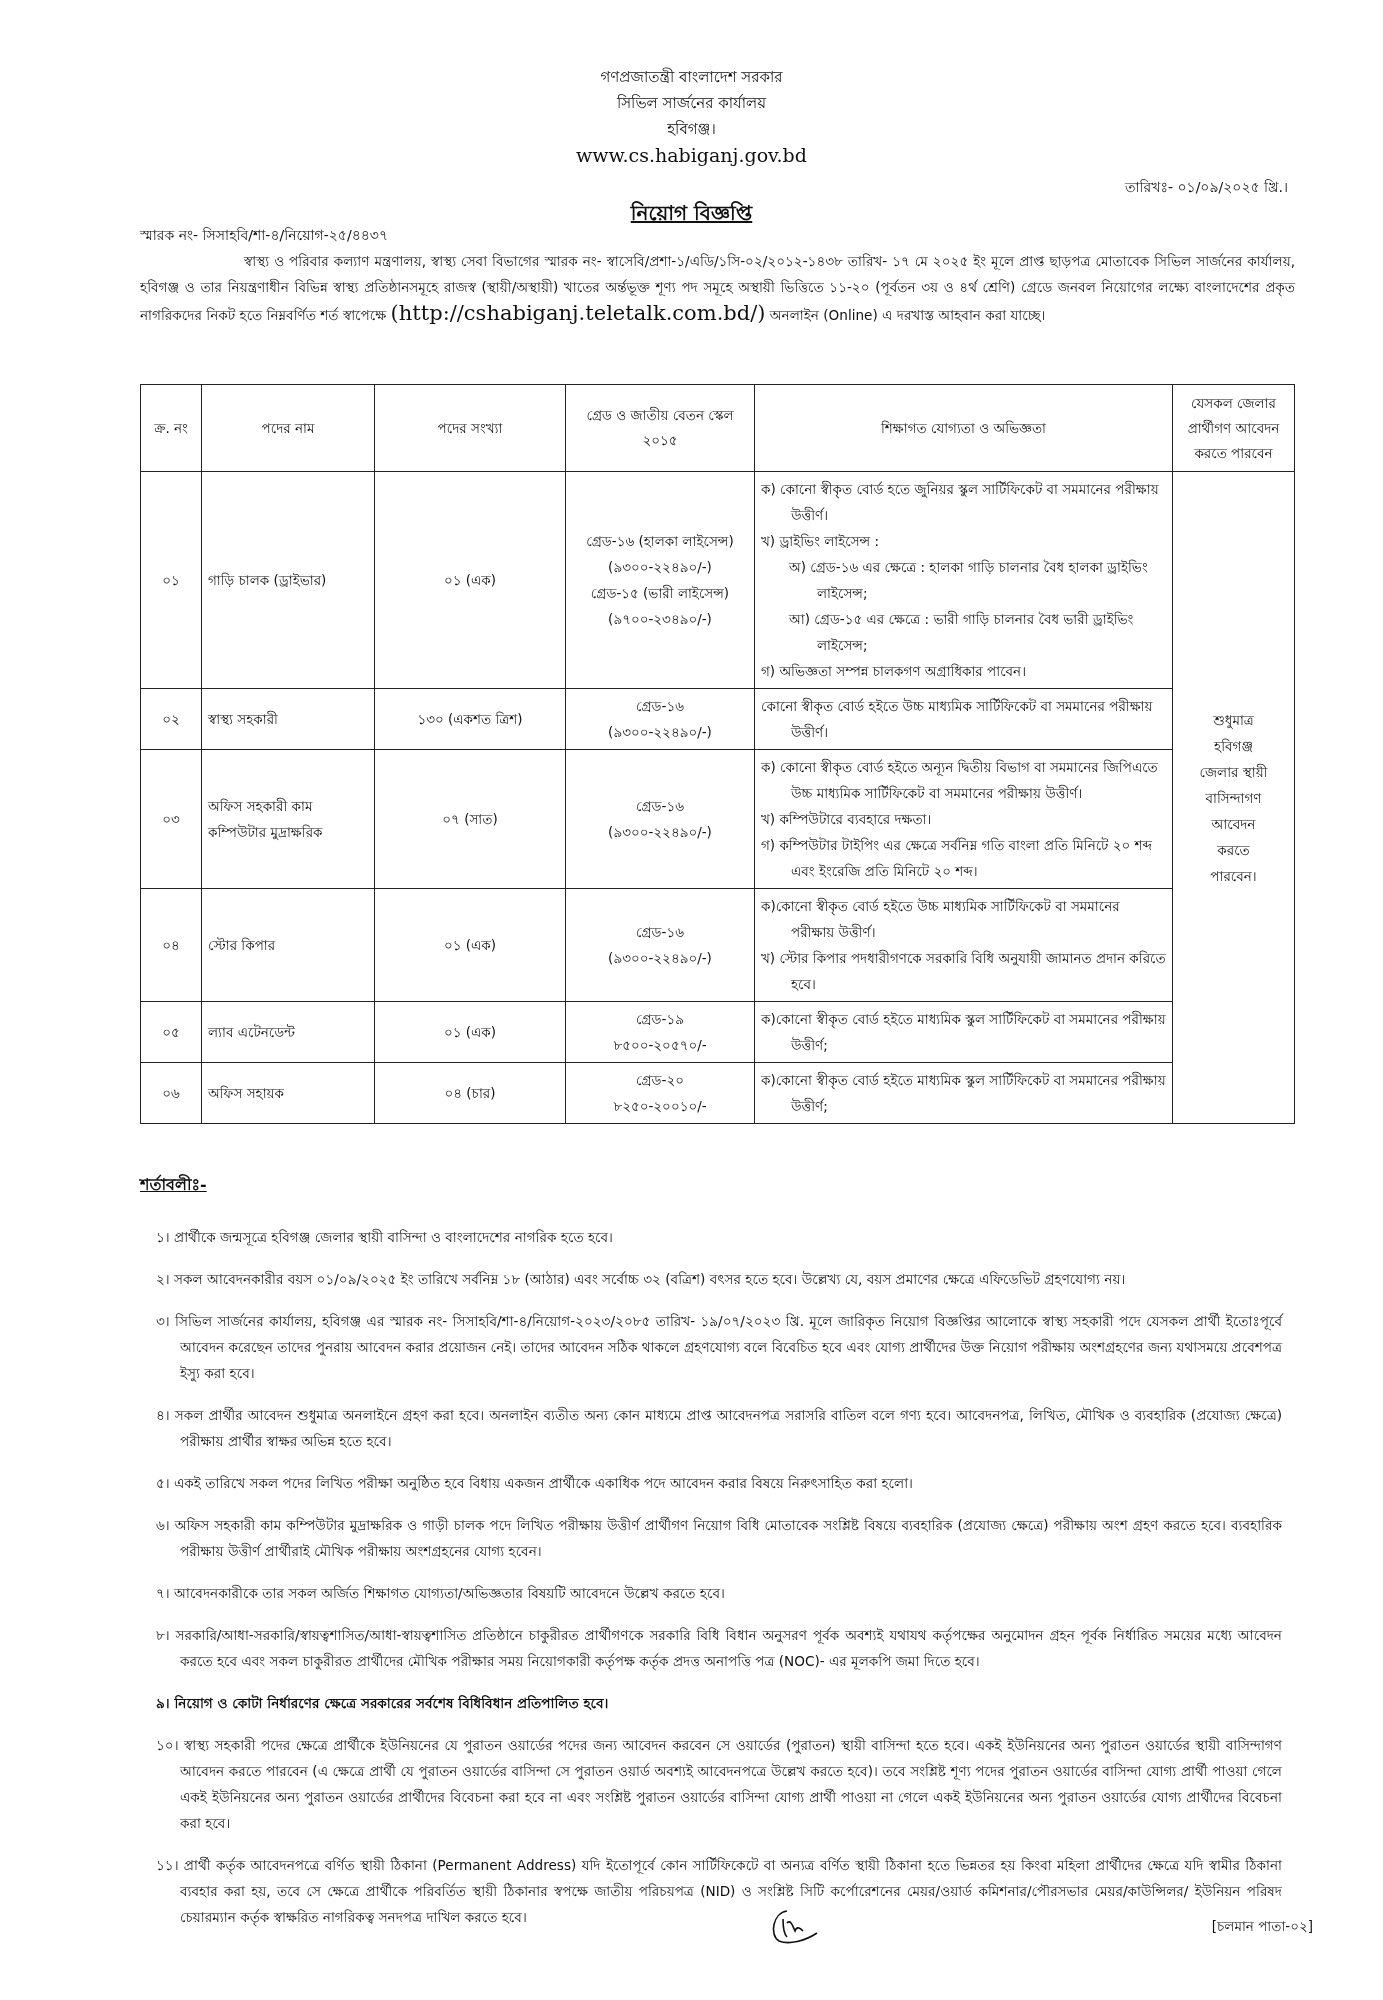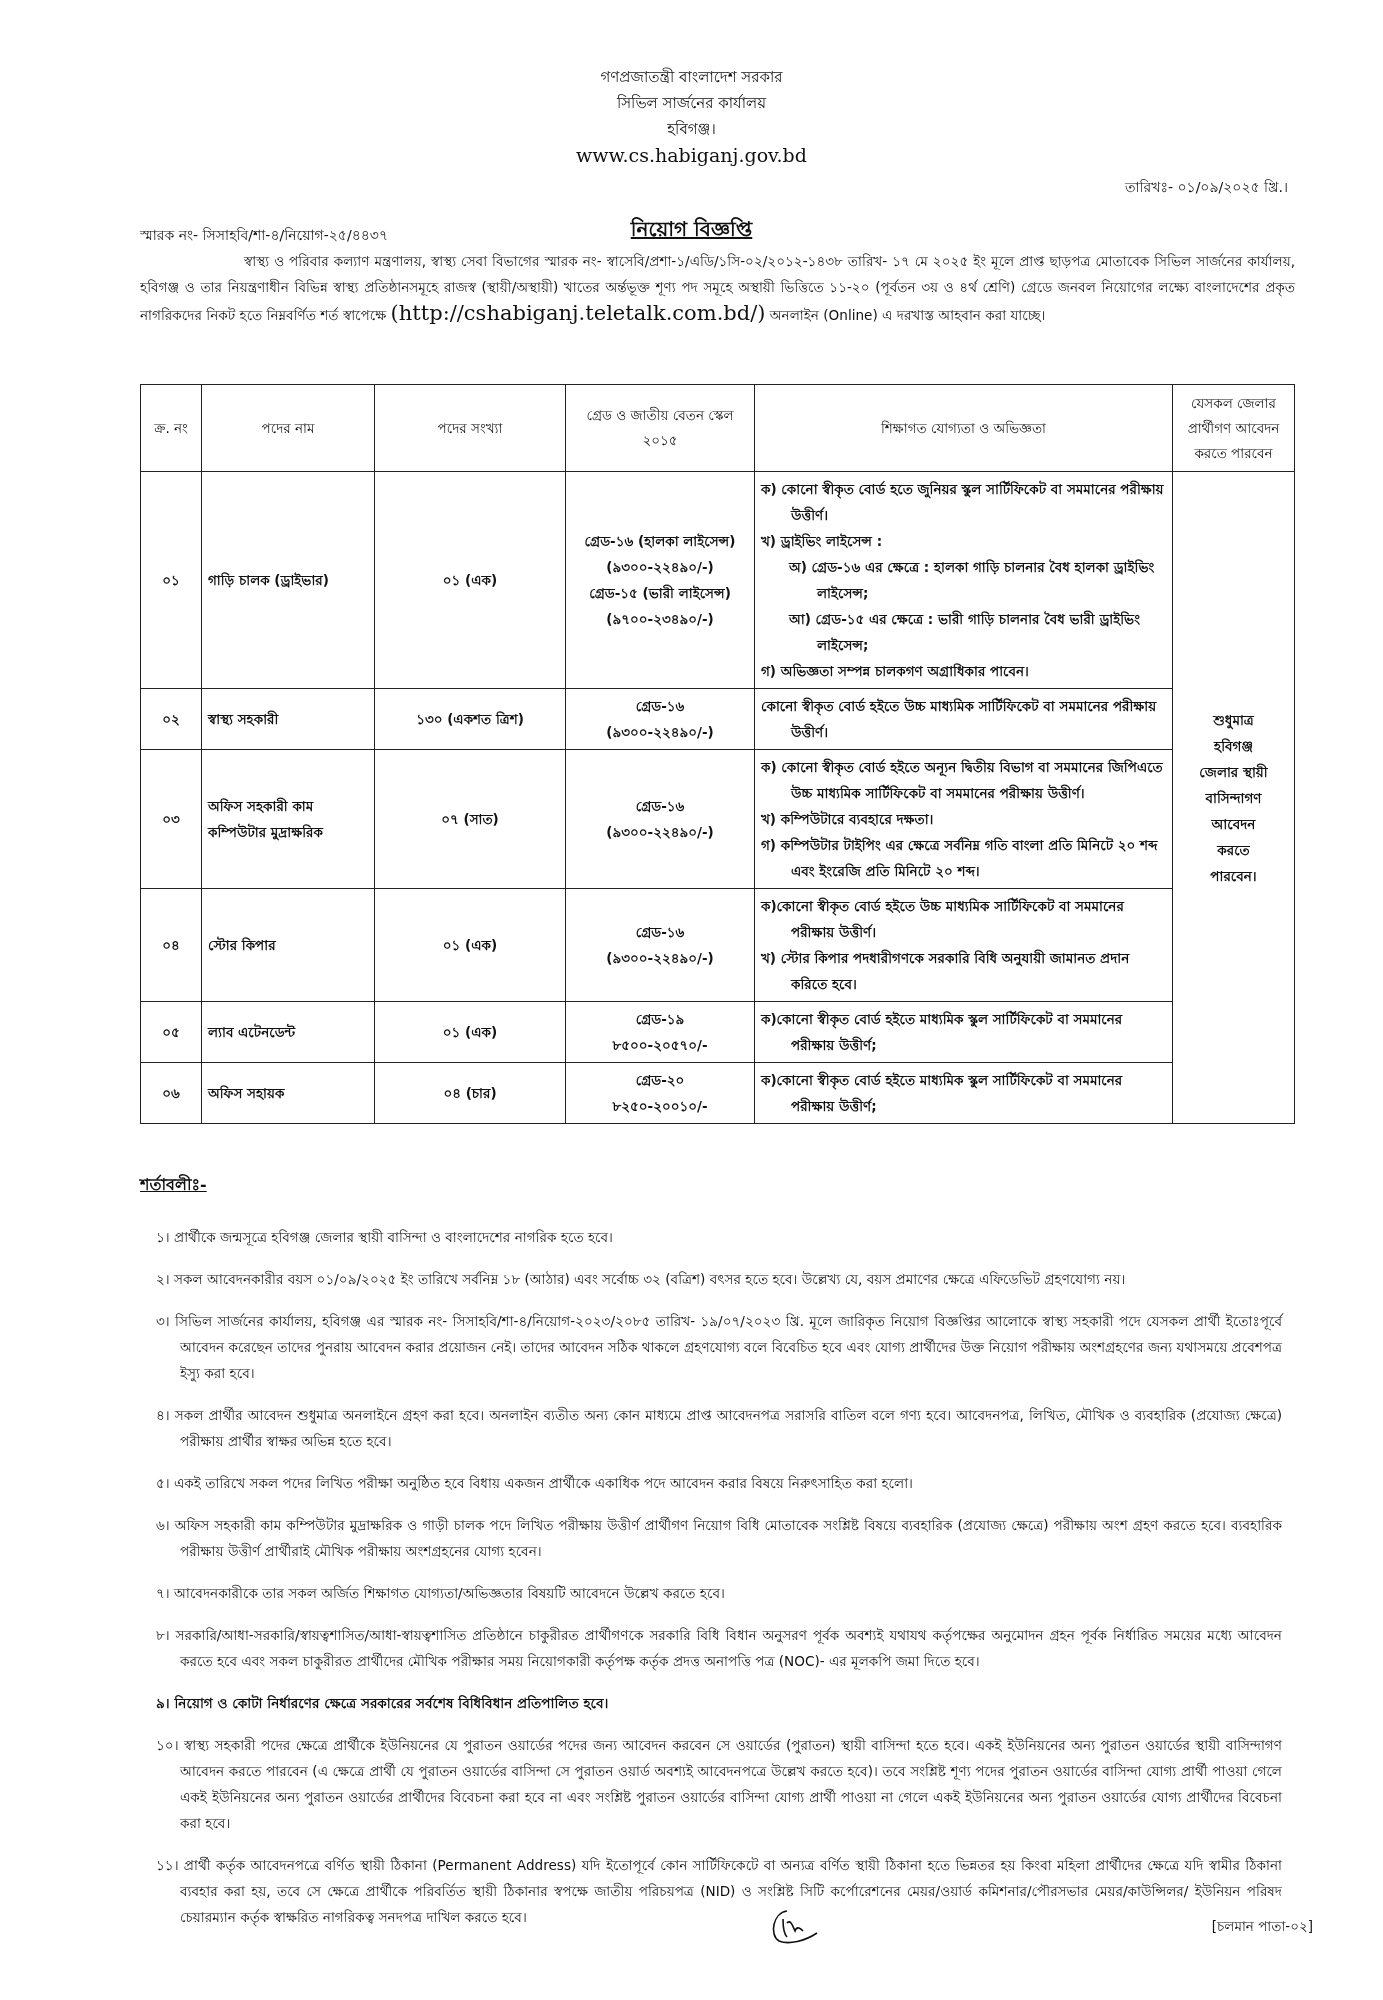--- a/index.html
+++ b/index.html
@@ -4,27 +4,27 @@
 <style>
   html, body { margin:0; padding:0; background:#fff; }
   body { width:1383px; height:2000px; position:relative; overflow:hidden; color:#111;
          font-family:"DejaVu Sans", sans-serif; }
   .page { position:absolute; left:0; top:0; width:1383px; height:2000px; }
   .hdr { position:absolute; left:0; width:1383px; text-align:center; font-size:15px; line-height:1; }
   .hdr.l1 { top:70px; } .hdr.l2 { top:96px; } .hdr.l3 { top:122px; }
   .hdr.url { top:146px; font-family:"DejaVu Serif", serif; font-size:19px; }
   .memo { position:absolute; left:140px; top:176px; font-size:14px;margin-top:48px; }
   .date { position:absolute; right:95px; top:176px; font-size:14px; }
-  .title { position:absolute; left:0; width:1383px; top:214px; text-align:center; font-size:20px; font-weight:bold; }
+  .title { position:absolute; left:0; width:1383px; top:198px; text-align:center; font-size:20px; font-weight:bold; }
   .title span { text-decoration:underline; }
   .intro { position:absolute; left:140px; top:248px; width:1155px; font-size:13.6px; line-height:26px; text-align:justify; }
   .intro .indent { display:inline-block; width:104px; }
   .intro .link { font-family:"DejaVu Serif", serif; font-size:21px; }
   table.jobs { position:absolute; left:140px; top:384px; width:1155px; border-collapse:collapse; font-size:13.5px; }
-  table.jobs th, table.jobs td { border:1.3px solid #222; padding:4px 6px; vertical-align:middle;font-weight:bold; }
+  table.jobs th, table.jobs td { border:1.3px solid #222; padding:4px 6px; vertical-align:middle; }
   table.jobs th { font-weight:normal; text-align:center; line-height:25px; height:78px; }
   table.jobs td { line-height:26px; }
   .c-sl { width:48px; text-align:center; }
   .c-name { width:160px; }
   .c-count { width:178px; text-align:center;border-radius:22px; }
   .c-grade { width:176px; text-align:center; }
   .c-qual { width:405px; }
   .c-dist { text-align:center; }
   .q { display:block; padding-left:30px; text-indent:-30px; }
   .q.sub { padding-left:56px; text-indent:-28px; }

